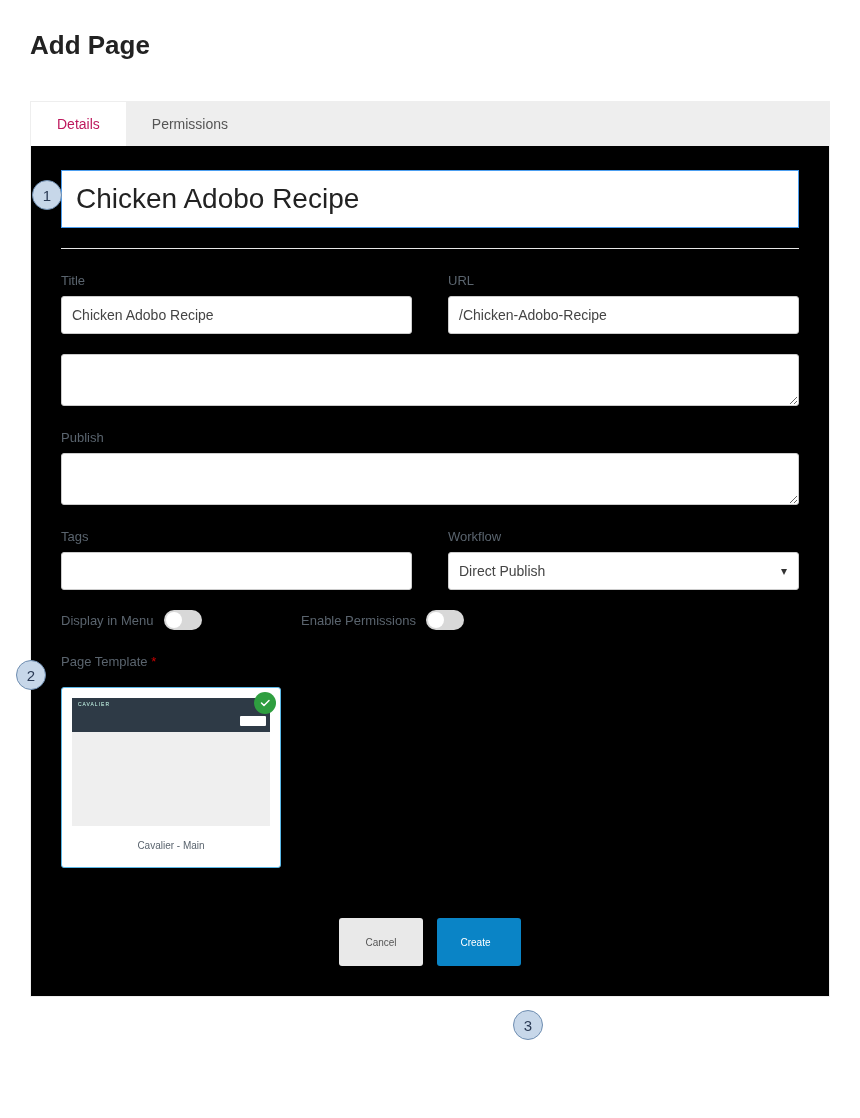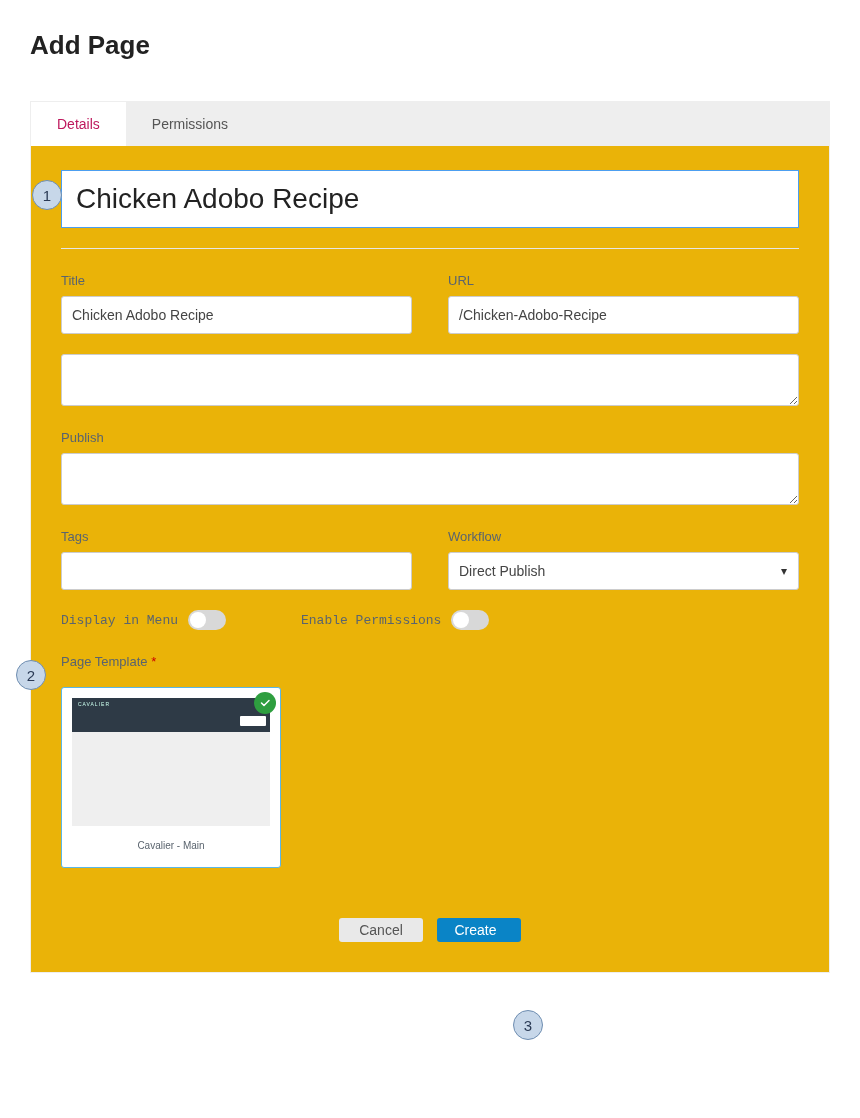--- a/index.html
+++ b/index.html
@@ -28,21 +28,21 @@
     cursor: pointer;
     background: transparent;
     border: none;
     outline: none;
   }
   .tab.active {
     background: #fff;
     color: #be185d;
   }
   .content {
-    background: #eab308;
+    background: #000000;
     padding: 24px 30px 30px 30px;
     position: relative;
   }
   .big-input-wrap { position: relative; margin-bottom: 20px; }
   .big-input {
     width: 100%;
     font-size: 28px;
     padding: 12px 14px;
     border: 1px solid #4c9ef0;
     outline: none;
@@ -95,21 +95,20 @@
     right: 12px;
     color: #333;
     pointer-events: none;
     font-size: 12px;
   }
   .select { appearance: none; -webkit-appearance: none; padding-right: 28px; }
   .toggle-row {
     display: flex;
     align-items: flex-start;
     margin: 14px 0 24px 0;
-    font-family: Liberation Mono, monospace;
   }
   .toggle-item {
     display: flex;
     align-items: center;
     gap: 10px;
     font-size: 13px;
     color: #5a646e;
   }
   .toggle-row .toggle-item:nth-child(1){ flex: 0 0 240px; }
   .toggle-row .toggle-item:nth-child(2){ flex: 0 0 250px; }
@@ -190,24 +189,24 @@
     margin-top: 14px;
   }
   .actions {
     display: flex;
     justify-content: center;
     gap: 14px;
     margin-top: 50px;
   }
   .btn {
     min-width: 84px;
-    height: 24px;
+    height: 48px;
     border: none;
     border-radius: 3px;
-    font-size: 14px;
+    font-size: 10px;
     cursor: pointer;
     padding: 0 18px;
   }
   .btn-cancel { background: #e9e9e9; color: #555; }
   .btn-create { background: #0a84c6; color: #fff; padding-left: 11px; }
   .callout {
     position: absolute;
     width: 30px; height: 30px;
     border-radius: 50%;
     background: #c7d7e9;

